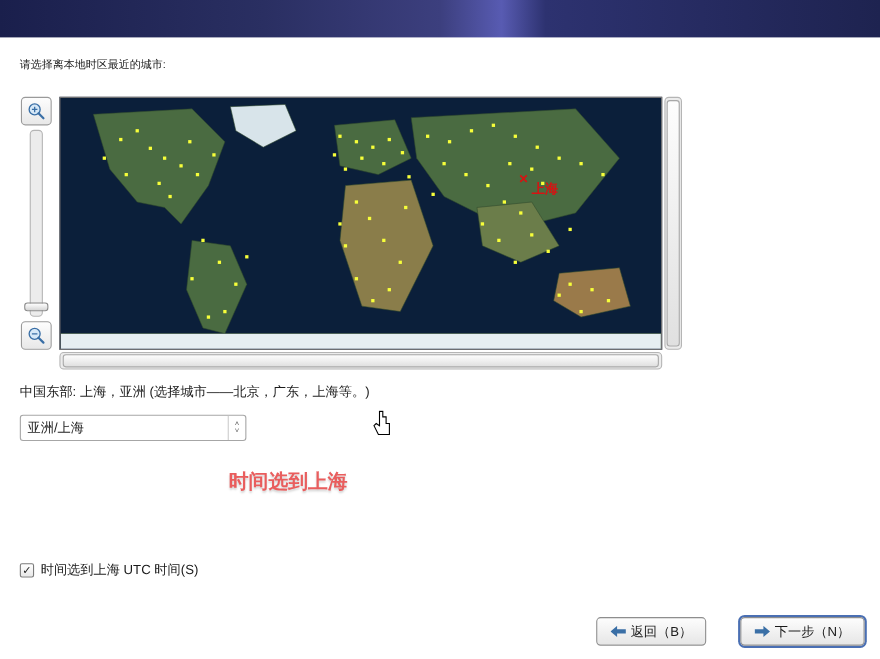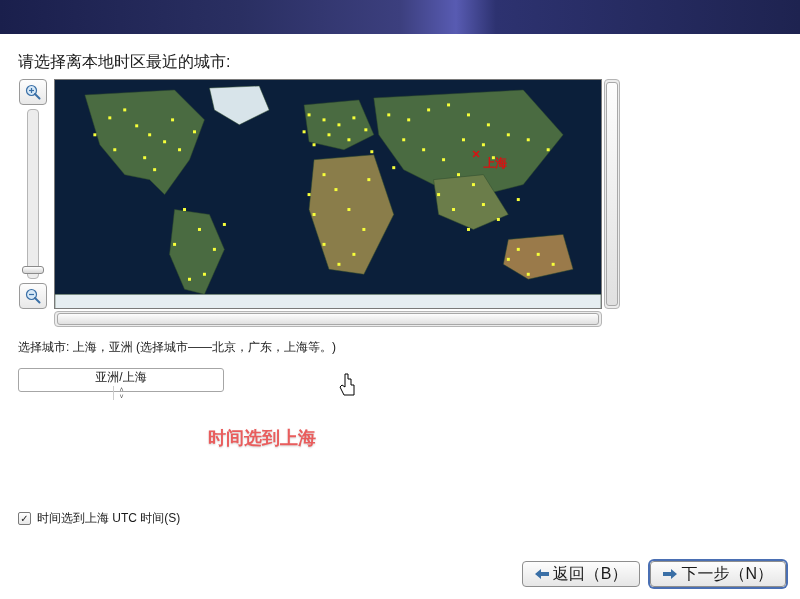--- a/index.html
+++ b/index.html
@@ -6,21 +6,21 @@
   html, body { width: 800px; height: 599px; overflow: hidden; font-family: "Microsoft YaHei", "PingFang SC", sans-serif; font-size: 12px; background: #fff; color: #1a1a1a; }
 
   .header {
     height: 34px;
     background: linear-gradient(to right, #1a1f4c 0%, #2a2f62 30%, #3c3f7e 50%, #585bb2 57%, #2d3270 62%, #1e2350 100%);
     position: relative;
   }
 
   .content { position: absolute; left: 18px; top: 52px; right: 18px; }
 
-  .prompt { margin-bottom: 6px; font-size: 16px; }
+  .prompt { margin-bottom: 22px; font-size: 10px; }
 
   .map-row { display: flex; align-items: stretch; }
 
   .zoom-column { width: 30px; display: flex; flex-direction: column; align-items: center; margin-right: 6px; }
   .zoom-btn {
     width: 28px; height: 26px;
     background: linear-gradient(#fdfdfd, #e8e8e8);
     border: 1px solid #9a9a9a; border-radius: 4px;
     display: flex; align-items: center; justify-content: center;
     cursor: pointer;
@@ -65,21 +65,20 @@
     border: 1px solid #a8a8a8; border-radius: 3px;
   }
 
   .city-info { margin-top: 12px; font-size: 12px; }
 
   .city-select {
     margin-top: 12px; width: 206px; height: 24px;
     display: flex; align-items: center;
     border: 1px solid #a6a6a6; border-radius: 3px;
     background: #fff;
-    flex-direction: column;
   }
   .city-select-text { flex: 1; padding: 0 6px; }
   .city-select-spin { width: 16px; height: 100%; border-left: 1px solid #ccc;
     display: flex; flex-direction: column; align-items: center; justify-content: center; font-size: 7px; line-height: 7px; color: #555; }
 
   .utc-row { position: absolute; left: 18px; top: 510px; display: flex; align-items: center; }
   .utc-check {
     width: 13px; height: 13px; margin-right: 6px;
     border: 1px solid #7a7a7a; border-radius: 2px;
     background: linear-gradient(#fff,#e8e8e8);
@@ -96,21 +95,21 @@
 
   .footer {
     position: absolute; bottom: 12px; right: 14px;
     display: flex; gap: 10px;
   }
   .nav-btn {
     min-width: 98px; height: 26px; padding: 0 12px;
     background: linear-gradient(#fdfdfd,#e6e6e6);
     border: 1px solid #8e8e8e; border-radius: 4px;
     display: flex; align-items: center; justify-content: center;
-    font-size: 16px; cursor: pointer;
+    font-size: 12px; cursor: pointer; margin-left: 21px;
   }
   .nav-btn.primary { box-shadow: 0 0 0 2px #4a6fb3; }
   .arrow-svg { width: 14px; height: 10px; margin-right: 4px; }
 
   .cursor { position: absolute; width: 22px; height: 28px; pointer-events: none; }
 </style>
 </head>
 <body>
 
 <div class="header"></div>
@@ -242,21 +241,21 @@
           <text x="430" y="87" font-size="12" font-weight="bold" fill="#d81212">上海</text>
         </g>
       </svg>
     </div>
 
     <div class="vscroll"></div>
   </div>
   <div class="hscroll-row"></div>
 
   <div class="city-info">
-    <span>选择城市: </span><span>上海，亚洲 (选择城市——北京，广东，上海等。)</span>
+    <span>中国东部: </span><span>上海，亚洲 (选择城市——北京，广东，上海等。)</span>
   </div>
 
   <div class="city-select">
     <div class="city-select-text">亚洲/上海</div>
     <div class="city-select-spin">
       <span>˄</span>
       <span>˅</span>
     </div>
   </div>
 </div>

